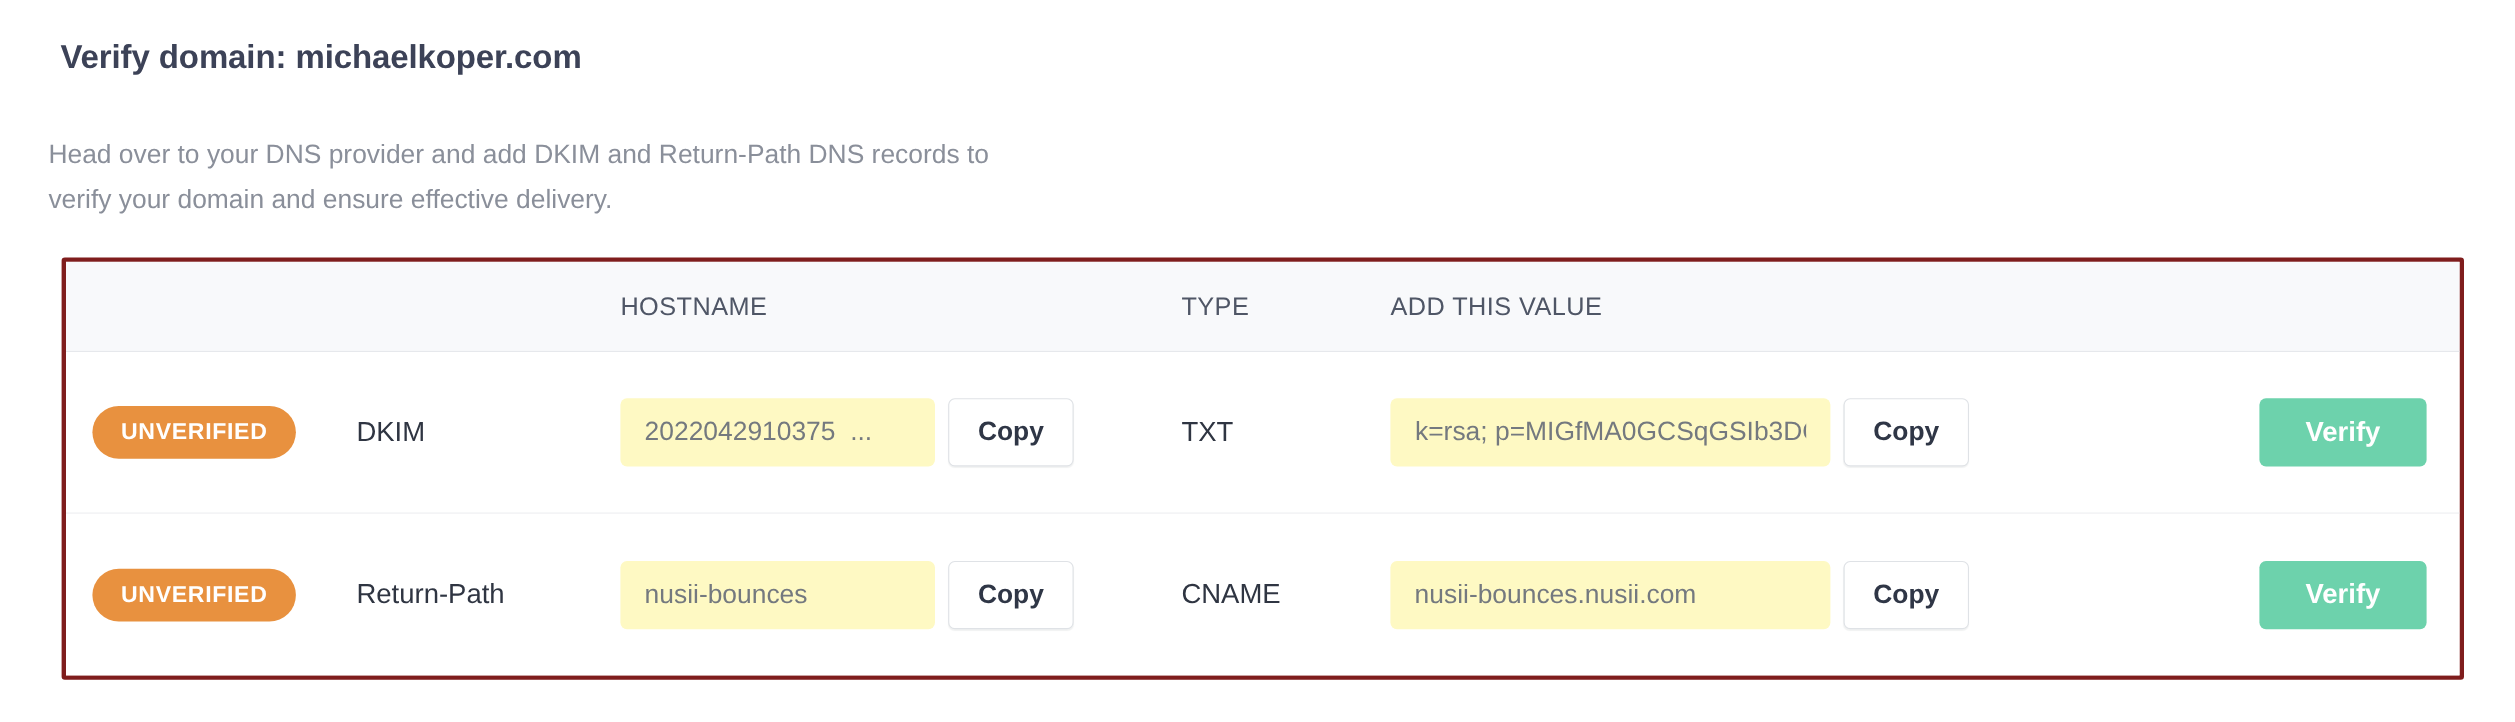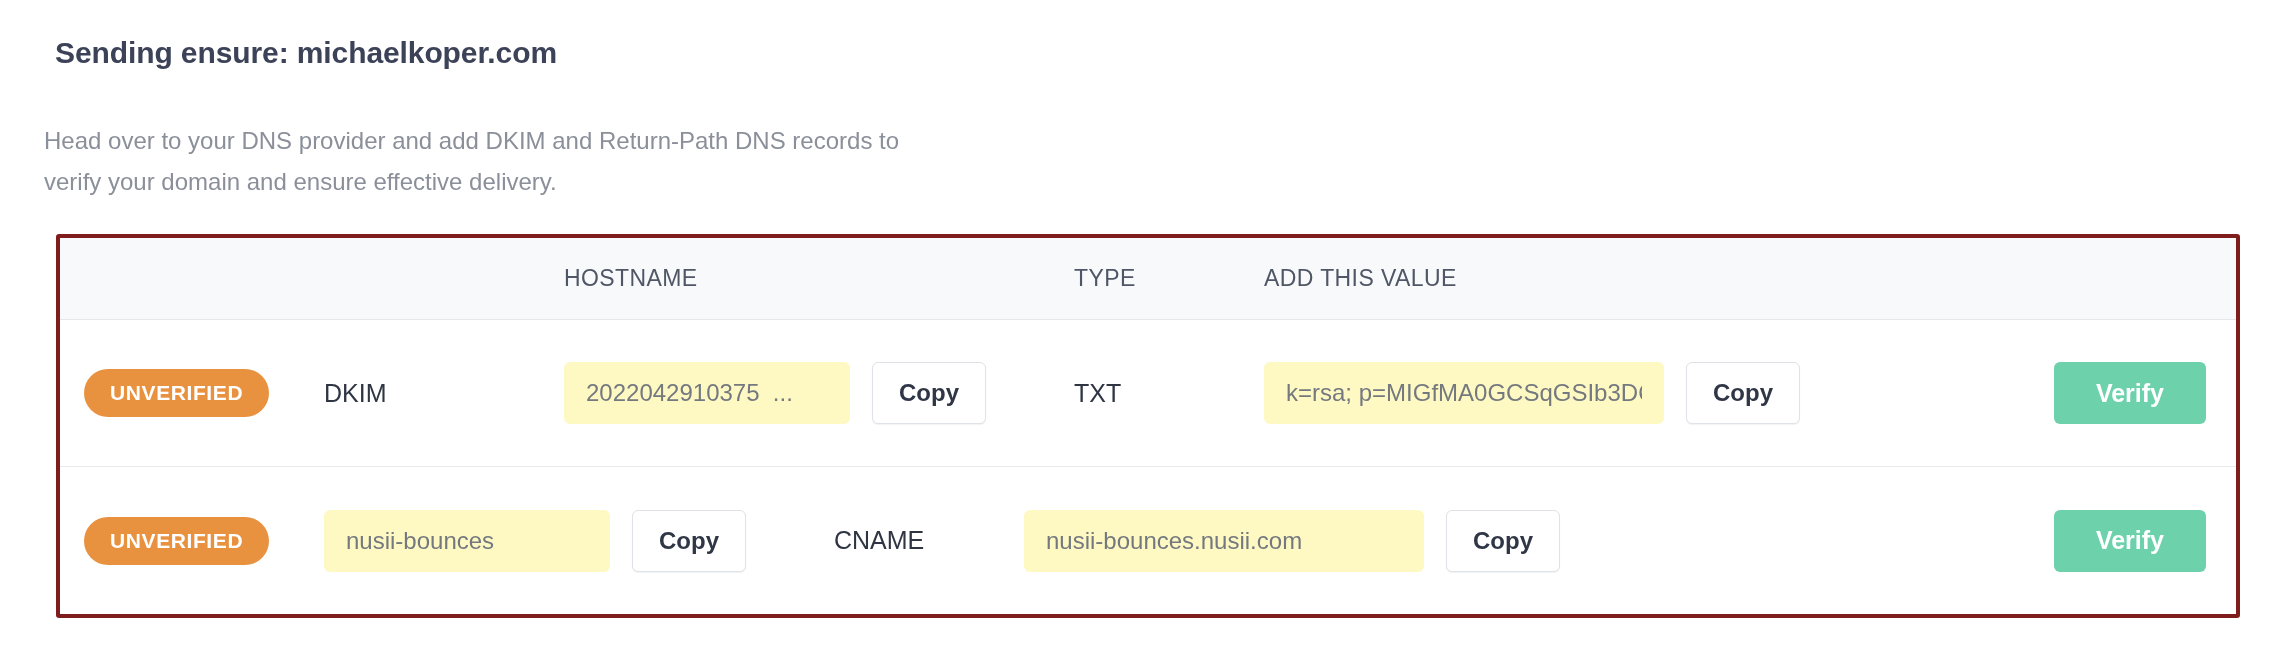--- a/index.html
+++ b/index.html
@@ -134,21 +134,21 @@
     white-space: nowrap;
     overflow: hidden;
     text-overflow: clip;
     outline: none;
   }
   .field.host  { width: 286px; }
   .field.value { width: 400px; }
 
   
   .btn-copy {
-    margin-left: 22px;
+    margin-left: 12px;
     background: #ffffff;
     border: 1px solid #dfe2e6;
     border-radius: 6px;
     color: #2f3646;
     font-size: 24px;
     font-weight: 700;
     font-family: "Liberation Sans", sans-serif;
     height: 62px;
     padding: 0 26px;
     box-sizing: border-box;
@@ -170,21 +170,21 @@
     box-sizing: border-box;
     cursor: pointer;
     white-space: nowrap;
   }
 </style>
 </head>
 <body>
 
 <div class="page">
 
-  <div class="page-title">Sending ensure: michaelkoper.com</div>
+  <div class="page-title">Verify domain: michaelkoper.com</div>
   <div class="page-desc">Head over to your DNS provider and add DKIM and Return-Path DNS records to verify your domain and ensure effective delivery.</div>
 
   <div class="table-card">
 
     <div class="thead">
       <div class="col-status"></div>
       <div class="col-record"></div>
       <div class="col-host">
           <span class="th">HOSTNAME</span>
         </div>
@@ -215,20 +215,23 @@
       </div>
       <div class="col-action">
         <button class="btn-verify">Verify</button>
       </div>
     </div>
 
     <div class="trow last">
       <div class="col-status">
         <span class="badge">UNVERIFIED</span>
       </div>
+      <div class="col-record">
+        <span class="record-name">Return-Path</span>
+      </div>
       <div class="col-host">
         <input class="field host" type="text" readonly="" value="nusii-bounces" style="">
         <button class="btn-copy">Copy</button>
       </div>
       <div class="col-type">
         <span class="record-name">CNAME</span>
       </div>
       <div class="col-value">
         <input class="field value" type="text" readonly="" value="nusii-bounces.nusii.com" style="">
         <button class="btn-copy">Copy</button>

